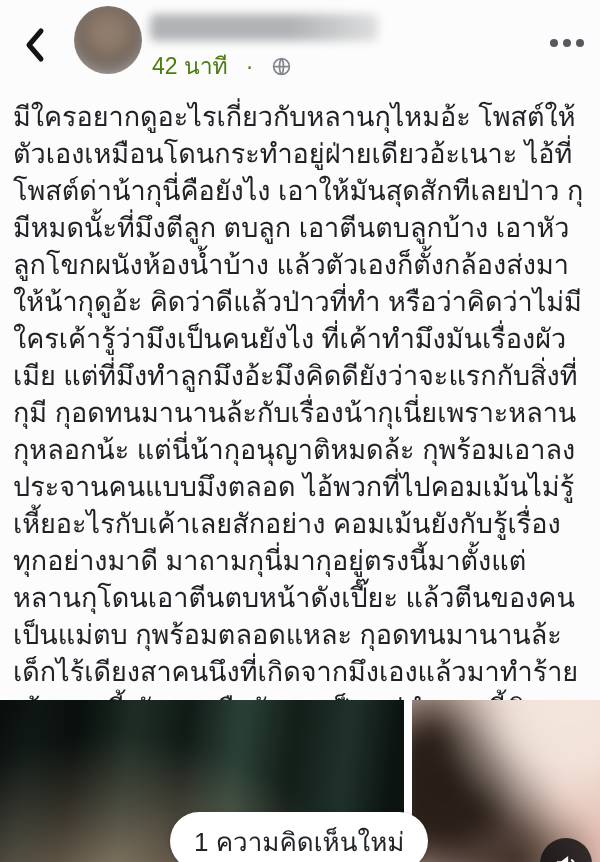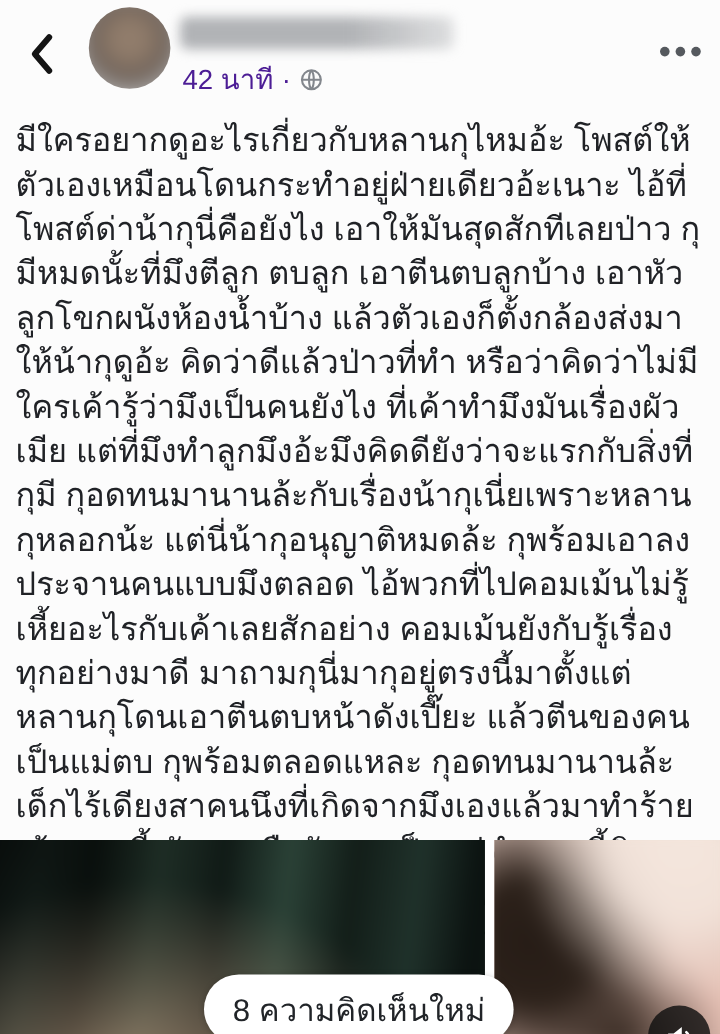--- a/index.html
+++ b/index.html
@@ -10,22 +10,22 @@
   
   .header { position:absolute; top:0; left:0; width:600px; height:96px; background:#fcfcfc; }
   .back-btn { position:absolute; left:18px; top:24px; width:34px; height:44px; display:flex; align-items:center; justify-content:center; cursor:pointer; background:none; border:none; }
   .avatar { position:absolute; left:74px; top:6px; width:68px; height:68px; border-radius:50%; overflow:hidden; cursor:pointer; }
   .avatar .blur { position:absolute; inset:-12px; background:
       radial-gradient(circle at 50% 42%, #96816f 0%, #8a7767 26%, #6e6158 44%, #9b9795 62%, #c2c1c0 78%, #cfcecd 100%);
       filter:blur(7px); }
   .name-blur { position:absolute; left:150px; top:14px; width:228px; height:27px; border-radius:6px;
       background:linear-gradient(90deg, #b1b3b6 0%, #b1b3b6 62%, rgba(177,179,182,.4) 100%);
       filter:blur(5px); cursor:pointer; }
-  .meta { position:absolute; left:152px; top:48px; display:flex; align-items:center; gap:7px;
-      font-size:23px; color:#4c1d95; }
+  .meta { position:absolute; left:152px; top:48px; display:flex; align-items:center; gap:18px;
+      font-size:23px; color:#4d7c0f; }
   .menu-dots { position:absolute; right:16px; top:30px; width:48px; height:26px; display:flex; align-items:center; justify-content:flex-end; gap:5px; cursor:pointer; background:none; border:none; }
   .menu-dots i { width:8px; height:8px; border-radius:50%; background:#55595e; display:block; }
 
   
   .post-text { position:absolute; top:99px; left:13px; width:576px;
       font-size:27px; line-height:37px; color:#202226; word-break:normal; }
   .hashtag { color:#6890c4; cursor:pointer; }
 
   
   .media-row { position:absolute; left:0; top:700px; width:600px; height:162px; display:flex; }
@@ -105,16 +105,16 @@
   <button class="mute-btn" aria-label="sound">
     <span style="display:flex;">
       <svg width="26" height="26" viewBox="0 0 24 24">
           <path d="M3.5 9.5v5h4.2l6.3 5V4.5l-6.3 5H3.5z" fill="#fff"></path>
           <path d="M17.5 8.5c2.4 2 2.4 5 0 7" fill="none" stroke="#fff" stroke-width="2" stroke-linecap="round"></path>
         </svg>
     </span>
   </button>
 
   <div class="comments-toast">
-    <span>8 ความคิดเห็นใหม่</span>
+    <span>1 ความคิดเห็นใหม่</span>
   </div>
 
 </div>
 
 </body></html>

